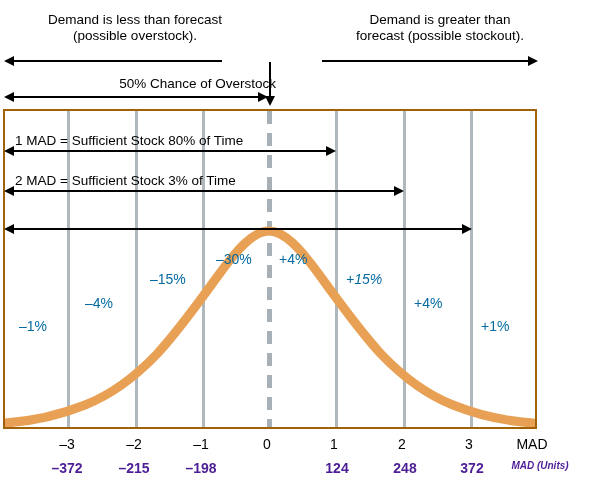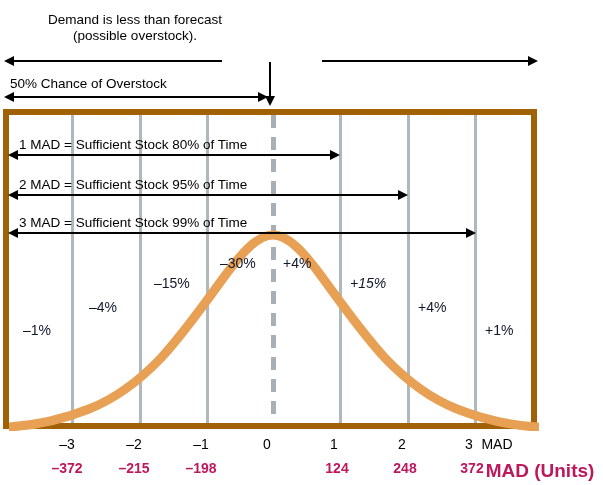--- a/index.html
+++ b/index.html
@@ -63,21 +63,21 @@
     border-top: 10px solid #000;
   }
 
   
   #plot {
     position: absolute;
     left: 3px;
     top: 109px;
     width: 534px;
     height: 320px;
-    border: 6px solid #a16207;
+    border: 2px solid #a16207;
     box-sizing: border-box;
     background: #ffffff;
   }
   .grid {
     position: absolute;
     top: 0;
     bottom: 0;
     width: 3px;
     background: #aeb8bd;
   }
@@ -99,66 +99,68 @@
     color: #000;
     white-space: nowrap;
     z-index: 6;
     background: transparent;
   }
 
   
   .pct {
     position: absolute;
     font-size: 14px;
-    color: #0f172a;
+    color: #0369a1;
     white-space: nowrap;
     z-index: 4;
   }
 
   
   .tick {
     position: absolute;
     font-size: 14px;
     text-align: center;
     color: #000;
     white-space: nowrap;
     transform: translateX(-50%);
   }
   .tick2 {
     position: absolute;
     font-size: 14px;
     font-weight: bold;
     text-align: right;
-    color: #be185d;
+    color: #4c1d95;
     white-space: nowrap;
     transform: translateX(-50%);
   }
   .axis-name  { font-size: 14px; }
-  .axis-name2 { font-size: 19px; font-weight: bold; }
+  .axis-name2 { font-size: 10px; font-weight: bold; font-style: italic; }
 </style>
 </head>
 <body>
 
 <div id="root">
 
   <div class="caption" id="cap-left">Demand is less than forecast
 (possible overstock).</div>
 
 
+  <div class="caption" id="cap-right">Demand is greater than
+forecast (possible stockout).</div>
 
   <div class="hline" style="left:14px; top:60px; width:208px;"></div>
   <div class="ahead left" style="left:4px; top:56px;"></div>
 
   <div class="hline" style="left:322px; top:60px; width:208px;"></div>
   <div class="ahead right" style="left:528px; top:56px;"></div>
 
   <div class="vline" style="left:269px; top:62px; height:36px;"></div>
   <div class="ahead down" style="left:265px; top:96px;"></div>
 
-  <div class="caption" style="left:10px; top:76px; width:250px; text-align:left;">50% Chance of Overstock</div>
+  <div class="caption" style="left:26px; top:76px; width:250px; text-align:right;">50% Chance of Overstock</div>
   <div class="hline" style="left:14px; top:96px; width:246px;"></div>
   <div class="ahead left" style="left:4px; top:92px;"></div>
   <div class="ahead right" style="left:258px; top:92px;"></div>
 
   <div id="plot">
 
     <div class="grid" style="left:62px;"></div>
     <div class="grid" style="left:130px;"></div>
     <div class="grid" style="left:197px;"></div>
     <div id="centerline" style="left:262px;"></div>
@@ -176,26 +178,25 @@
                C 332,188 353,218 376,243
                C 398,266 420,283 448,294
                C 473,304 498,310 528,312" fill="none" stroke="#e8a055" stroke-width="9" stroke-linecap="round" stroke-linejoin="round"></path>
     </svg>
 
     <div class="madlabel" style="left:10px; top:22px;">1 MAD = Sufficient Stock 80% of Time</div>
     <div class="hline" style="left:9px; top:39px; width:314px; z-index:7;"></div>
     <div class="ahead left" style="left:-1px; top:35px; z-index:7;"></div>
     <div class="ahead right" style="left:321px; top:35px; z-index:7;"></div>
 
-    <div class="madlabel" style="left:10px; top:62px;">2 MAD = Sufficient Stock 95% of Time</div>
+    <div class="madlabel" style="left:10px; top:62px;">2 MAD = Sufficient Stock 3% of Time</div>
     <div class="hline" style="left:9px; top:79px; width:382px; z-index:7;"></div>
     <div class="ahead left" style="left:-1px; top:75px; z-index:7;"></div>
     <div class="ahead right" style="left:389px; top:75px; z-index:7;"></div>
 
-    <div class="madlabel" style="left:10px; top:100px;">3 MAD = Sufficient Stock 99% of Time</div>
     <div class="hline" style="left:9px; top:117px; width:450px; z-index:7;"></div>
     <div class="ahead left" style="left:-1px; top:113px; z-index:7;"></div>
     <div class="ahead right" style="left:457px; top:113px; z-index:7;"></div>
 
     <div class="pct" style="left:14px;  top:207px;">–1%</div>
     <div class="pct" style="left:80px;  top:184px;">–4%</div>
     <div class="pct" style="left:145px; top:160px;">–15%</div>
     <div class="pct" style="left:211px; top:140px;">–30%</div>
     <div class="pct" style="left:274px; top:140px;">+4%</div>
     <div class="pct" style="left:341px; top:160px;font-style:italic;">+15%</div>
@@ -204,21 +205,21 @@
 
   </div>
 
   <div class="tick" style="left:67px;  top:436px;">–3</div>
   <div class="tick" style="left:134px; top:436px;">–2</div>
   <div class="tick" style="left:201px; top:436px;">–1</div>
   <div class="tick" style="left:267px; top:436px;">0</div>
   <div class="tick" style="left:334px; top:436px;">1</div>
   <div class="tick" style="left:402px; top:436px;">2</div>
   <div class="tick" style="left:469px; top:436px;">3</div>
-  <div class="tick axis-name" style="left:497px; top:436px;">MAD</div>
+  <div class="tick axis-name" style="left:532px; top:436px;">MAD</div>
 
   <div class="tick2" style="left:67px;  top:460px;">–372</div>
   <div class="tick2" style="left:134px; top:460px;">–215</div>
   <div class="tick2" style="left:201px; top:460px;">–198</div>
   <div class="tick2" style="left:337px; top:460px;">124</div>
   <div class="tick2" style="left:405px; top:460px;">248</div>
   <div class="tick2" style="left:472px; top:460px;">372</div>
   <div class="tick2 axis-name2" style="left:540px; top:460px;">MAD (Units)</div>
 
 </div>

